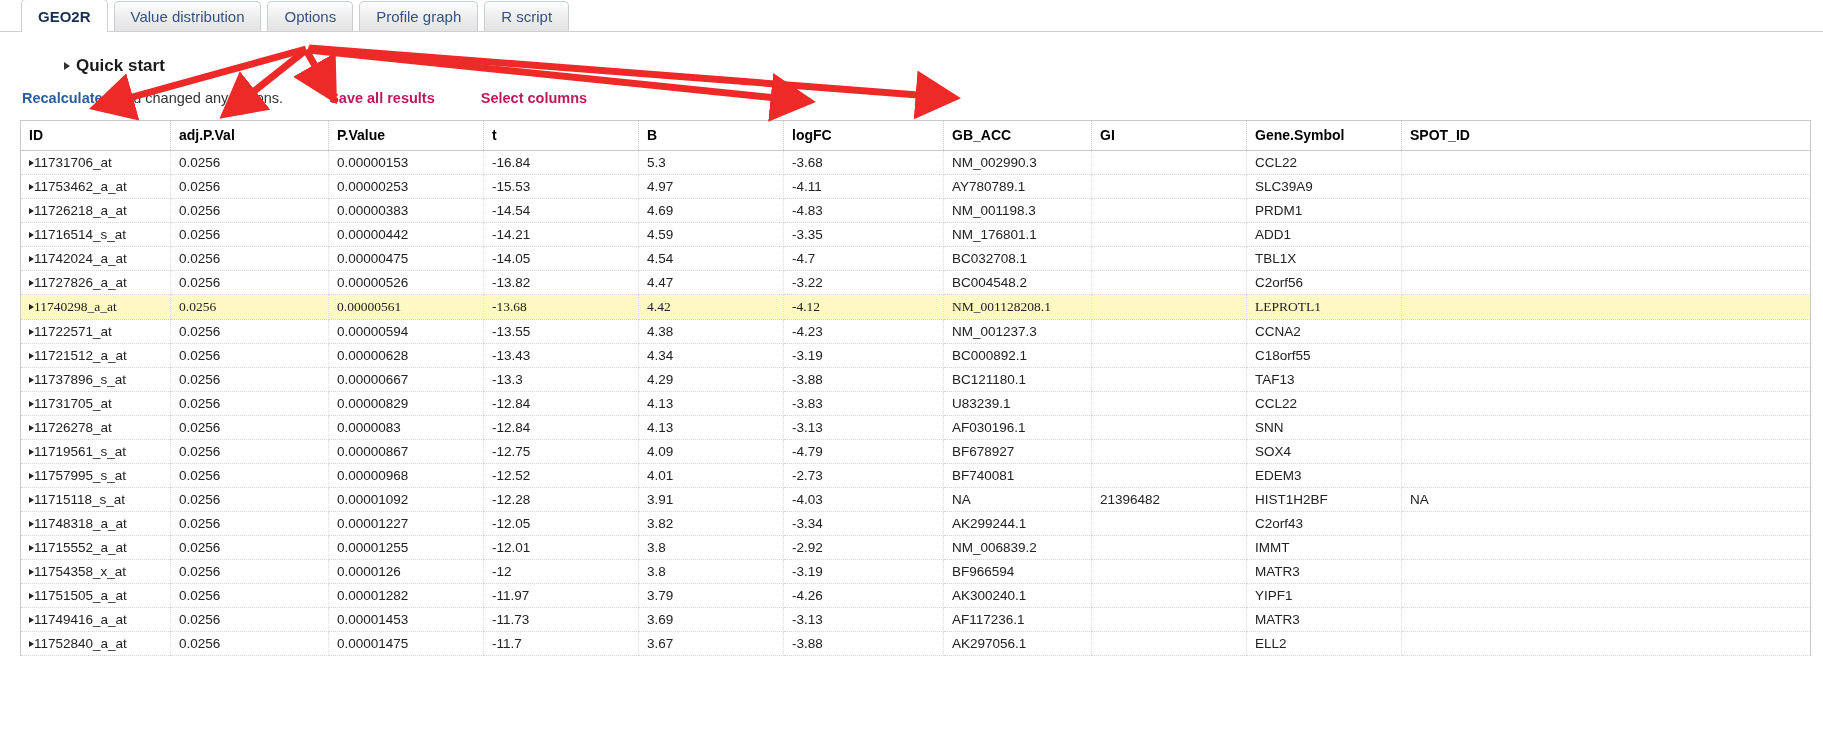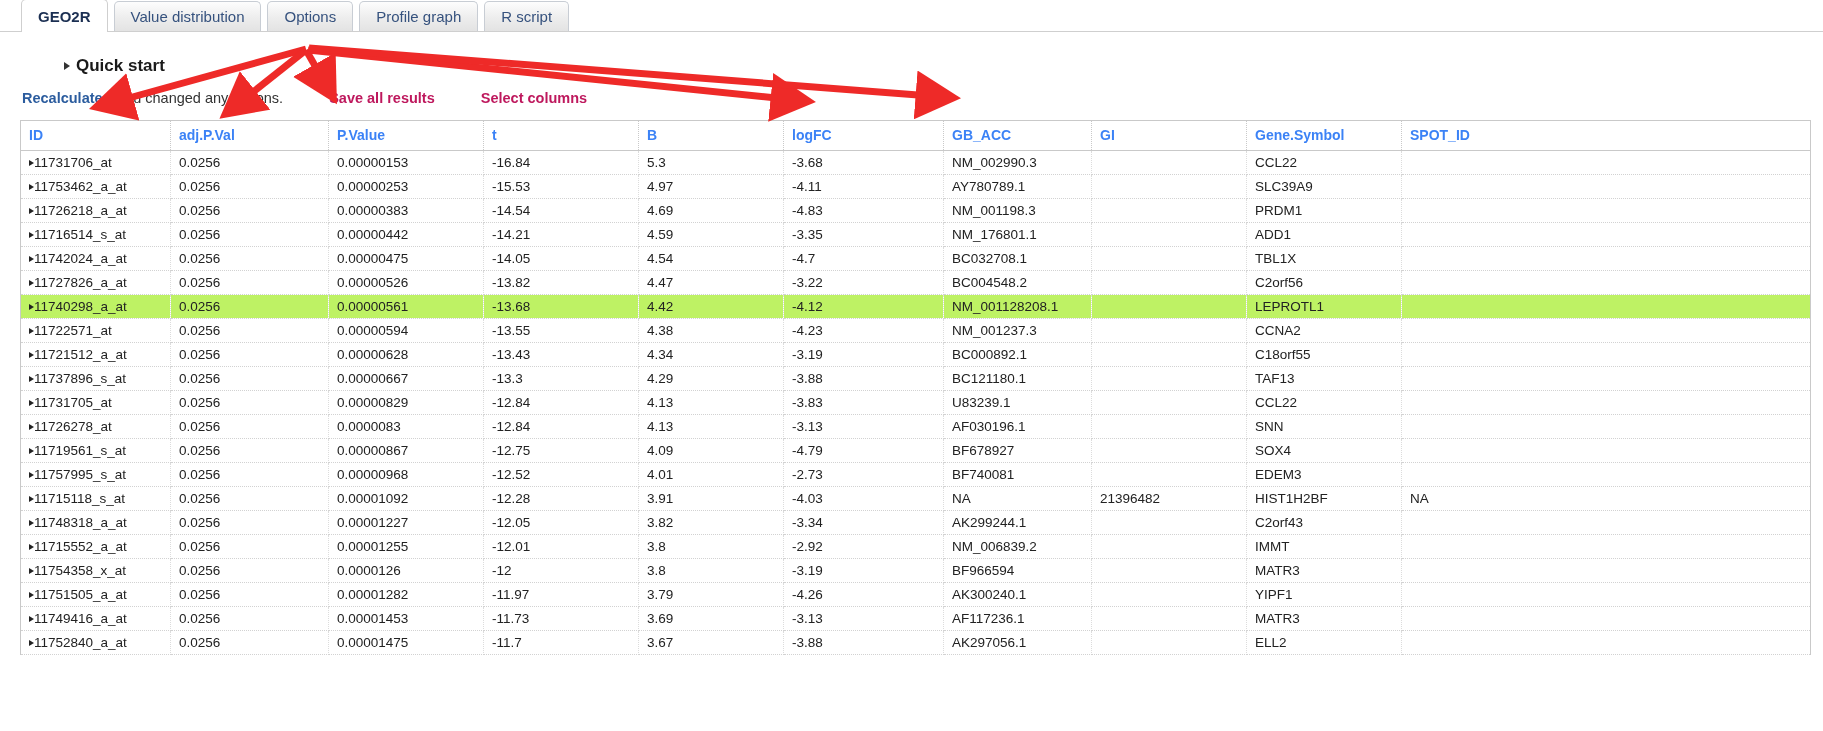--- a/index.html
+++ b/index.html
@@ -118,40 +118,40 @@
     font-size: 13.5px;
     color: #222;
     border-top: 1px solid #c9c9c9;
     border-left: 1px solid #c9c9c9;
     border-right: 1px solid #c9c9c9;
   }
   table.results thead th {
     text-align: left;
     font-size: 14px;
     font-weight: bold;
-    color: #3b82f6;
+    color: #000000;
     padding: 6px 0 7px 8px;
     border-bottom: 1px solid #c9c9c9;
     border-right: 1px dotted #c9c9c9;
     background: #ffffff;
     white-space: nowrap;
     cursor: pointer;
   }
   table.results thead th:last-child { border-right: none; }
   table.results tbody td {
     padding: 4px 0 4px 8px;
     height: 22.4px;
     border-bottom: 1px dotted #d2d2d2;
     border-right: 1px dotted #dcdcdc;
     white-space: nowrap;
     overflow: hidden;
     color: #222;
   }
   table.results tbody td:last-child { border-right: none; }
-  table.results tbody tr.hl td { background: #bef264; }
+  table.results tbody tr.hl td { background: #fef9c3; font-family: Liberation Serif, serif; }
   .idcell { display: flex; align-items: center; }
   .idcell .tri {
     width: 0; height: 0;
     border-left: 5px solid #222;
     border-top: 3.5px solid transparent;
     border-bottom: 3.5px solid transparent;
     flex: 0 0 auto;
   }
   
   col.c-id { width: 150px; }

